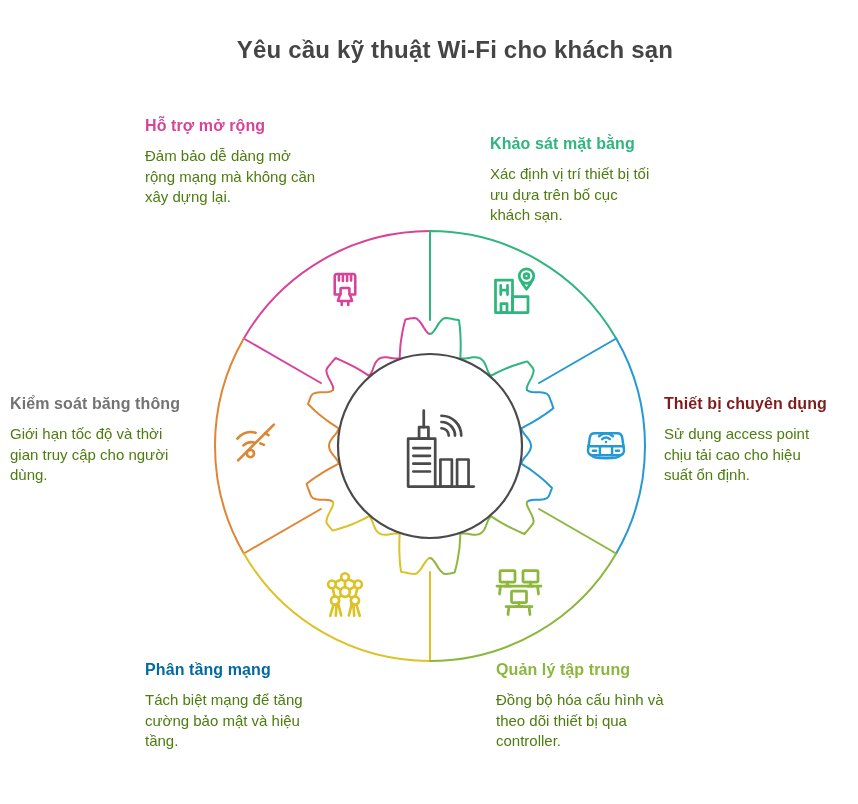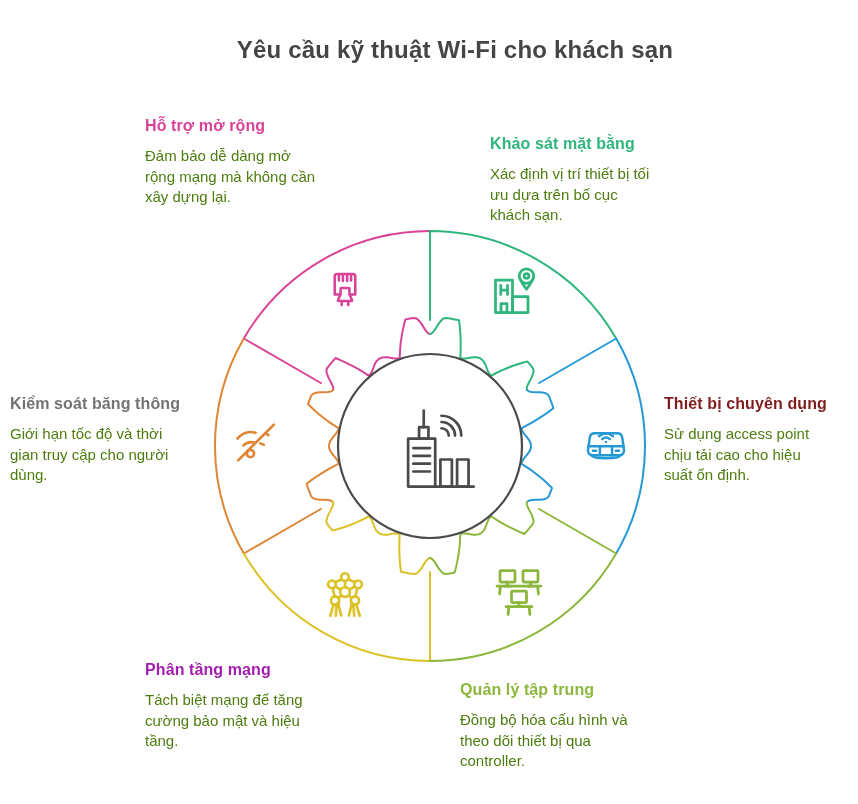--- a/index.html
+++ b/index.html
@@ -16,21 +16,21 @@
   .icon-wrap{position:absolute;}
   .icon-wrap svg{display:block;}
   .sec{position:absolute;text-align:left;}
   .sec h3{margin:0 0 11px 0;font-size:16px;font-weight:bold;letter-spacing:.1px;}
   .sec p{margin:0;font-size:15px;line-height:1.38;color:#4d7c0f;white-space:pre-line;}
   .sec-tl{left:145px;top:117px;width:220px;}
   .sec-tr{left:490px;top:117px;width:220px;margin-top:18px;}
   .sec-l {left:10px; top:395px;width:190px;}
   .sec-r {left:664px;top:395px;width:186px;}
   .sec-bl{left:145px;top:661px;width:216px;}
-  .sec-br{left:460px;top:661px;width:240px;margin-top:20px;}
+  .sec-br{left:496px;top:661px;width:240px;}
   .pos-icon-tl{left:317px;top:267px;}
   .pos-icon-tr{left:485px;top:262px;}
   .pos-icon-l {left:227px;top:413px;}
   .pos-icon-r {left:579px;top:418px;}
   .pos-icon-bl{left:316px;top:566px;}
   .pos-icon-br{left:489px;top:562px;}
   .pos-icon-c {left:380px;top:397px;}
 </style>
 </head>
 <body>
@@ -162,21 +162,21 @@
 gian truy cập cho người
 dùng.</p>
   </div>
   <div class="sec sec-r">
     <h3 style="color: #7f1d1d;">Thiết bị chuyên dụng</h3>
     <p>Sử dụng access point
 chịu tải cao cho hiệu
 suất ổn định.</p>
   </div>
   <div class="sec sec-bl">
-    <h3 style="color: #a21caf;">Phân tầng mạng</h3>
+    <h3 style="color: #0369a1;">Phân tầng mạng</h3>
     <p>Tách biệt mạng để tăng
 cường bảo mật và hiệu
 tầng.</p>
   </div>
   <div class="sec sec-br">
     <h3 style="color: rgb(140, 183, 61);">Quản lý tập trung</h3>
     <p>Đồng bộ hóa cấu hình và
 theo dõi thiết bị qua
 controller.</p>
   </div>

